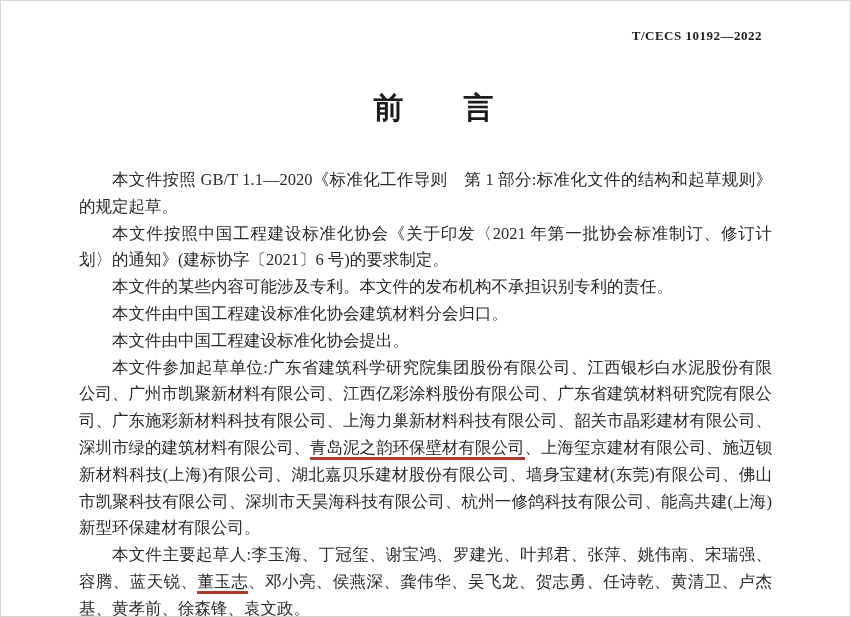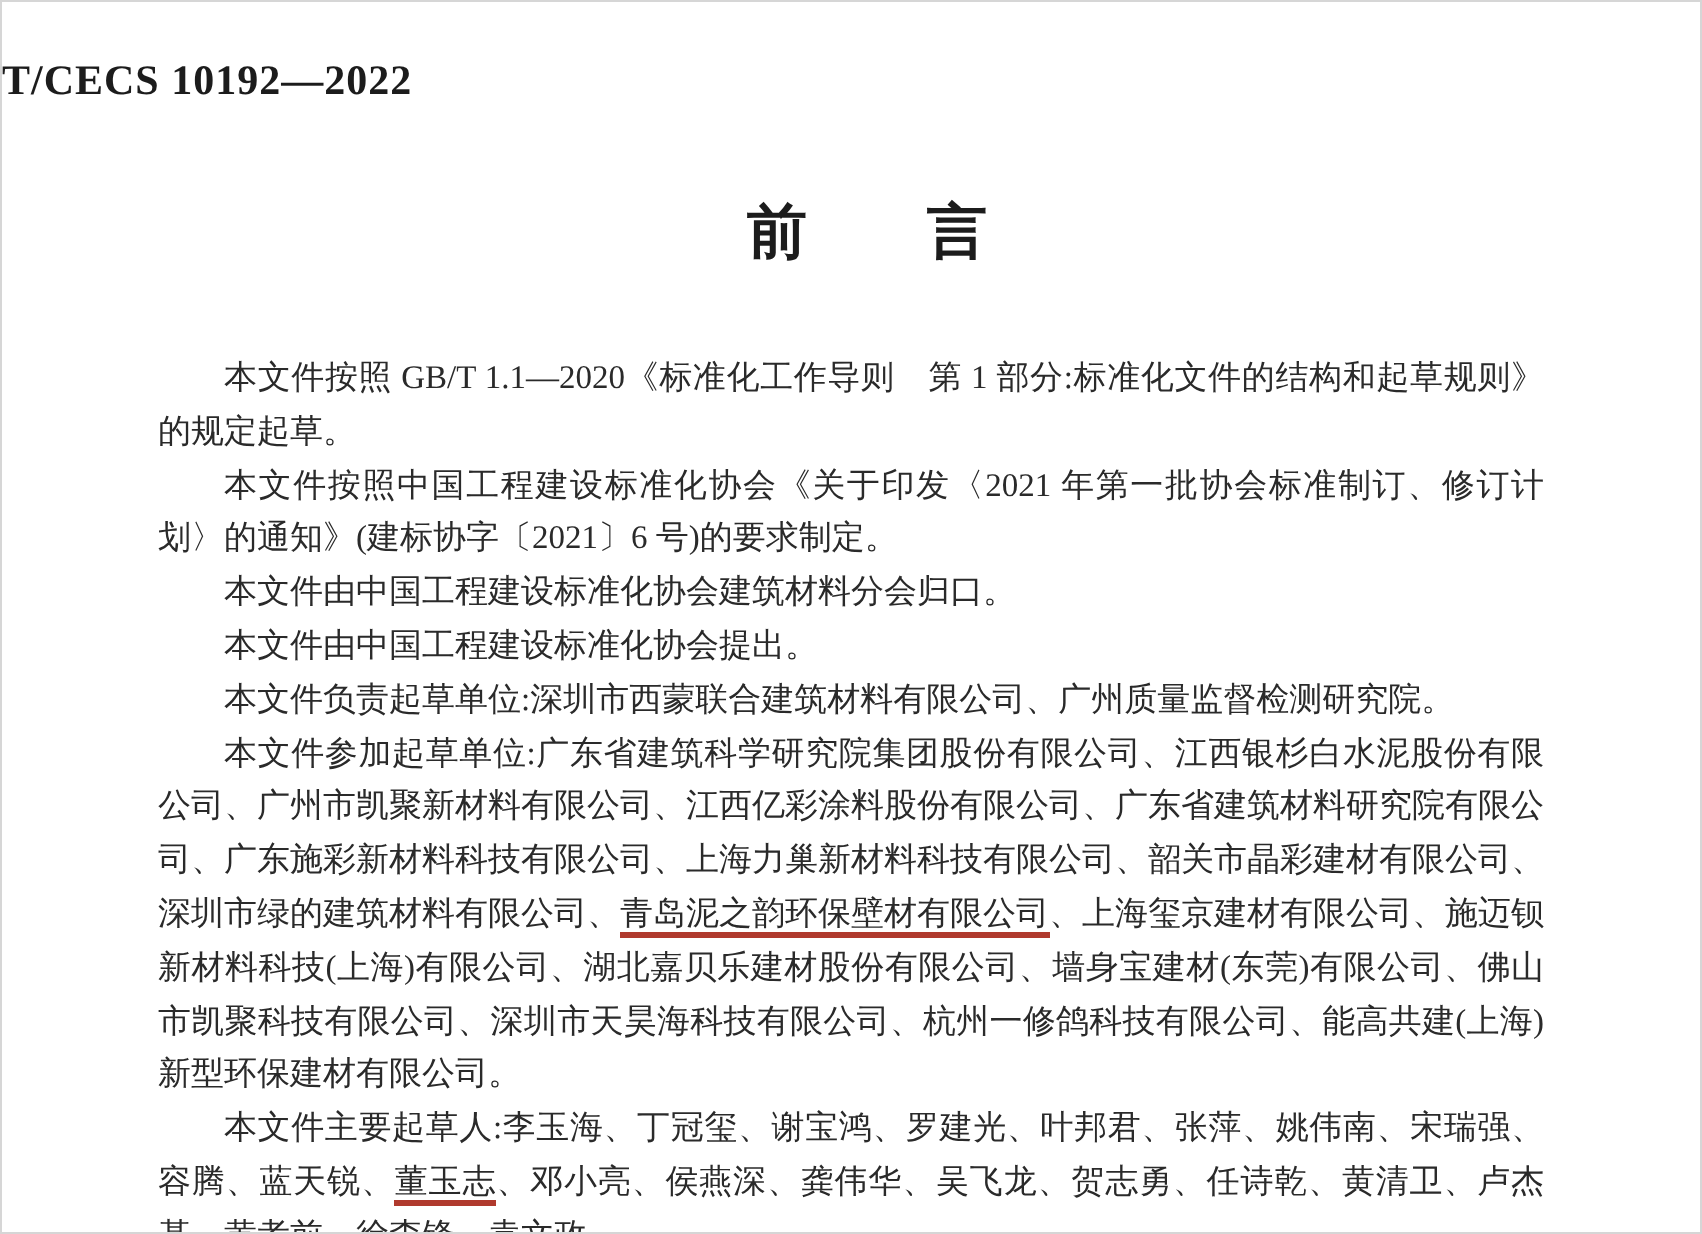--- a/index.html
+++ b/index.html
@@ -14,22 +14,22 @@
     box-sizing: border-box;
     margin: 0;
     background: #ffffff;
     border: 1px solid #d6d6d6;
     overflow: hidden;
     font-family: "Liberation Serif", "DejaVu Serif", serif;
     color: #262626;
   }
   .doc-number {
     padding: 27px 88px 0 0;
-    text-align: left;
-    font-size: 21px;
+    text-align: right;
+    font-size: 13px;
     font-weight: bold;
     letter-spacing: 0.5px;
     color: #1c1c1c;
     font-family: "Liberation Serif", "DejaVu Serif", serif;
   }
   .title {
     margin: 44px 0 0 16px;
     text-align: center;
     font-size: 30px;
     font-weight: bold;
@@ -55,19 +55,19 @@
 </style>
 </head>
 <body>
 
 <div class="page">
   <div class="doc-number">T/CECS 10192—2022</div>
   <h1 class="title">前　　言</h1>
   <div class="content">
       <p><span>本文件按照 GB/T 1.1—2020《标准化工作导则　第 1 部分:标准化文件的结构和起草规则》的规定起草。</span></p>
       <p><span>本文件按照中国工程建设标准化协会《关于印发〈2021 年第一批协会标准制订、修订计划〉的通知》(建标协字〔2021〕6 号)的要求制定。</span></p>
+      <p><span>本文件的某些内容可能涉及专利。本文件的发布机构不承担识别专利的责任。</span></p>
       <p><span>本文件由中国工程建设标准化协会建筑材料分会归口。</span></p>
       <p><span>本文件由中国工程建设标准化协会提出。</span></p>
-      <p><span>本文件负责起草单位:深圳市西蒙联合建筑材料有限公司、广州质量监督检测研究院。</span></p>
       <p><span>本文件参加起草单位:广东省建筑科学研究院集团股份有限公司、江西银杉白水泥股份有限公司、广州市凯聚新材料有限公司、江西亿彩涂料股份有限公司、广东省建筑材料研究院有限公司、广东施彩新材料科技有限公司、上海力巢新材料科技有限公司、韶关市晶彩建材有限公司、深圳市绿的建筑材料有限公司、</span><span class="red-underline" style="border-bottom-color: rgb(176, 58, 46);">青岛泥之韵环保壁材有限公司</span><span>、上海玺京建材有限公司、施迈钡新材料科技(上海)有限公司、湖北嘉贝乐建材股份有限公司、墙身宝建材(东莞)有限公司、佛山市凯聚科技有限公司、深圳市天昊海科技有限公司、杭州一修鸽科技有限公司、能高共建(上海)新型环保建材有限公司。</span></p>
       <p><span>本文件主要起草人:李玉海、丁冠玺、谢宝鸿、罗建光、叶邦君、张萍、姚伟南、宋瑞强、容腾、蓝天锐、</span><span class="red-underline" style="border-bottom-color: rgb(176, 58, 46);">董玉志</span><span>、邓小亮、侯燕深、龚伟华、吴飞龙、贺志勇、任诗乾、黄清卫、卢杰基、黄孝前、徐森锋、袁文政。</span></p>
     </div>
 </div>
 
 </body></html>

